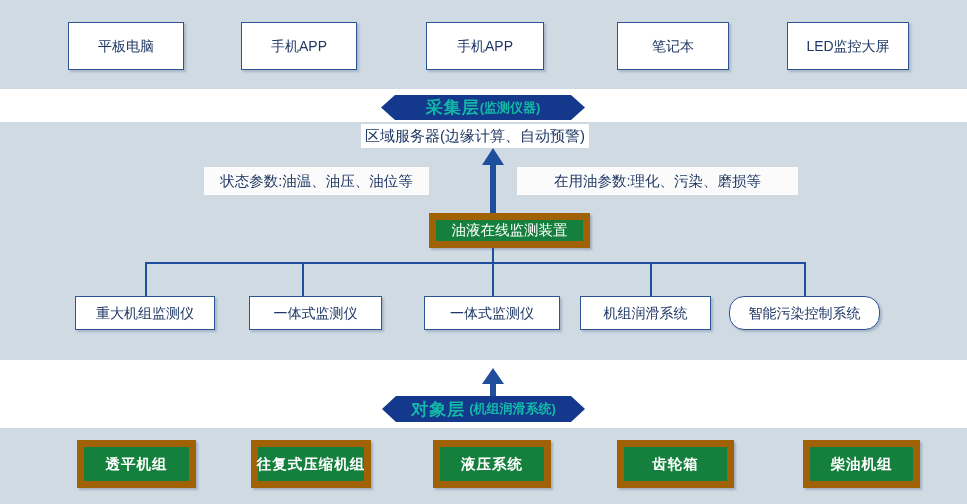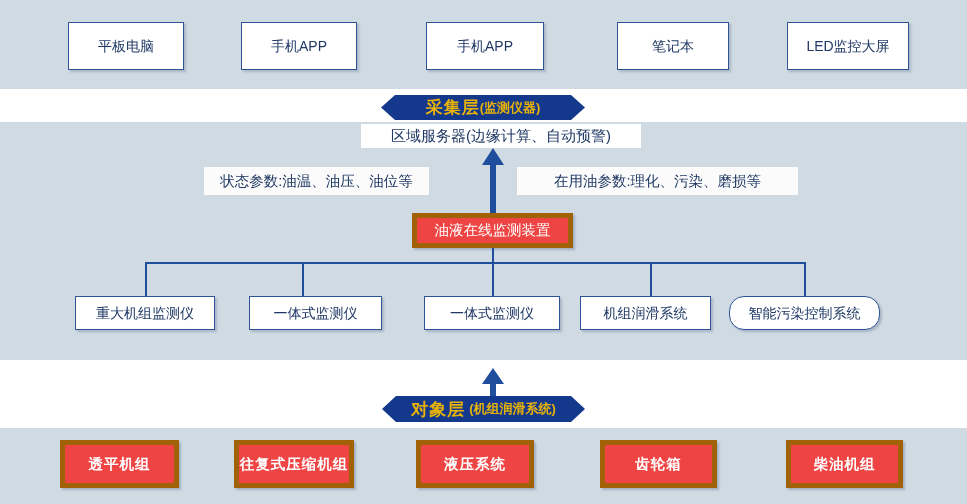--- a/index.html
+++ b/index.html
@@ -49,36 +49,37 @@
   
   .node-outline {
     background: #ffffff;
     border: 1.4px solid #2e5496;
     color: #1f3864;
     box-shadow: 2px 2px 2px rgba(80,100,130,0.30);
   }
 
   
   .node-filled {
-    background: #ef4444;
+    background: #15803d;
     color: #ffffff;
-    border: 5px solid #a16207;
+    border: 7px solid #a16207;
     box-shadow: 2px 2px 2px rgba(80,100,130,0.35);
+    margin-left: 17px;
   }
 
   .top-dev   { top: 22px; height: 48px; font-size: 14px; }
   .mon-box   { top: 296px; height: 34px; font-size: 14px; justify-content: center; }
   .obj-box   { top: 440px; height: 48px; font-size: 14.5px; font-weight: bold; letter-spacing: 1px; }
 
   
   .banner {
     position: absolute;
     box-sizing: border-box;
     background: #13388c;
-    color: #eab308;
+    color: #14b8a6;
     display: flex;
     align-items: center;
     justify-content: center;
     clip-path: polygon(14px 0, calc(100% - 14px) 0, 100% 50%, calc(100% - 14px) 100%, 14px 100%, 0 50%);
     white-space: nowrap;
   }
   .banner .big {
     font-size: 17px;
     font-weight: bold;
     letter-spacing: 1px;
@@ -150,21 +151,21 @@
   </div>
   <div class="node node-outline top-dev" style="left:787px; width:122px;">
     <span>LED监控大屏</span>
   </div>
 
   <div class="banner" style="left:381px; top:95px; width:204px; height:25px;">
     <span class="big">采集层</span>
       <span class="small">(监测仪器)</span>
   </div>
 
-  <div class="server-label" style="left:361px; top:124px; width:280px;">
+  <div class="server-label" style="left:361px; top:124px; width:228px;">
     <span>区域服务器(边缘计算、自动预警)</span>
   </div>
 
   <div class="param-label" style="left:204px; top:167px; width:225px;">
     <span>状态参数:油温、油压、油位等</span>
   </div>
   <div class="param-label" style="left:517px; top:167px; width:281px;">
     <span>在用油参数:理化、污染、磨损等</span>
   </div>
 

